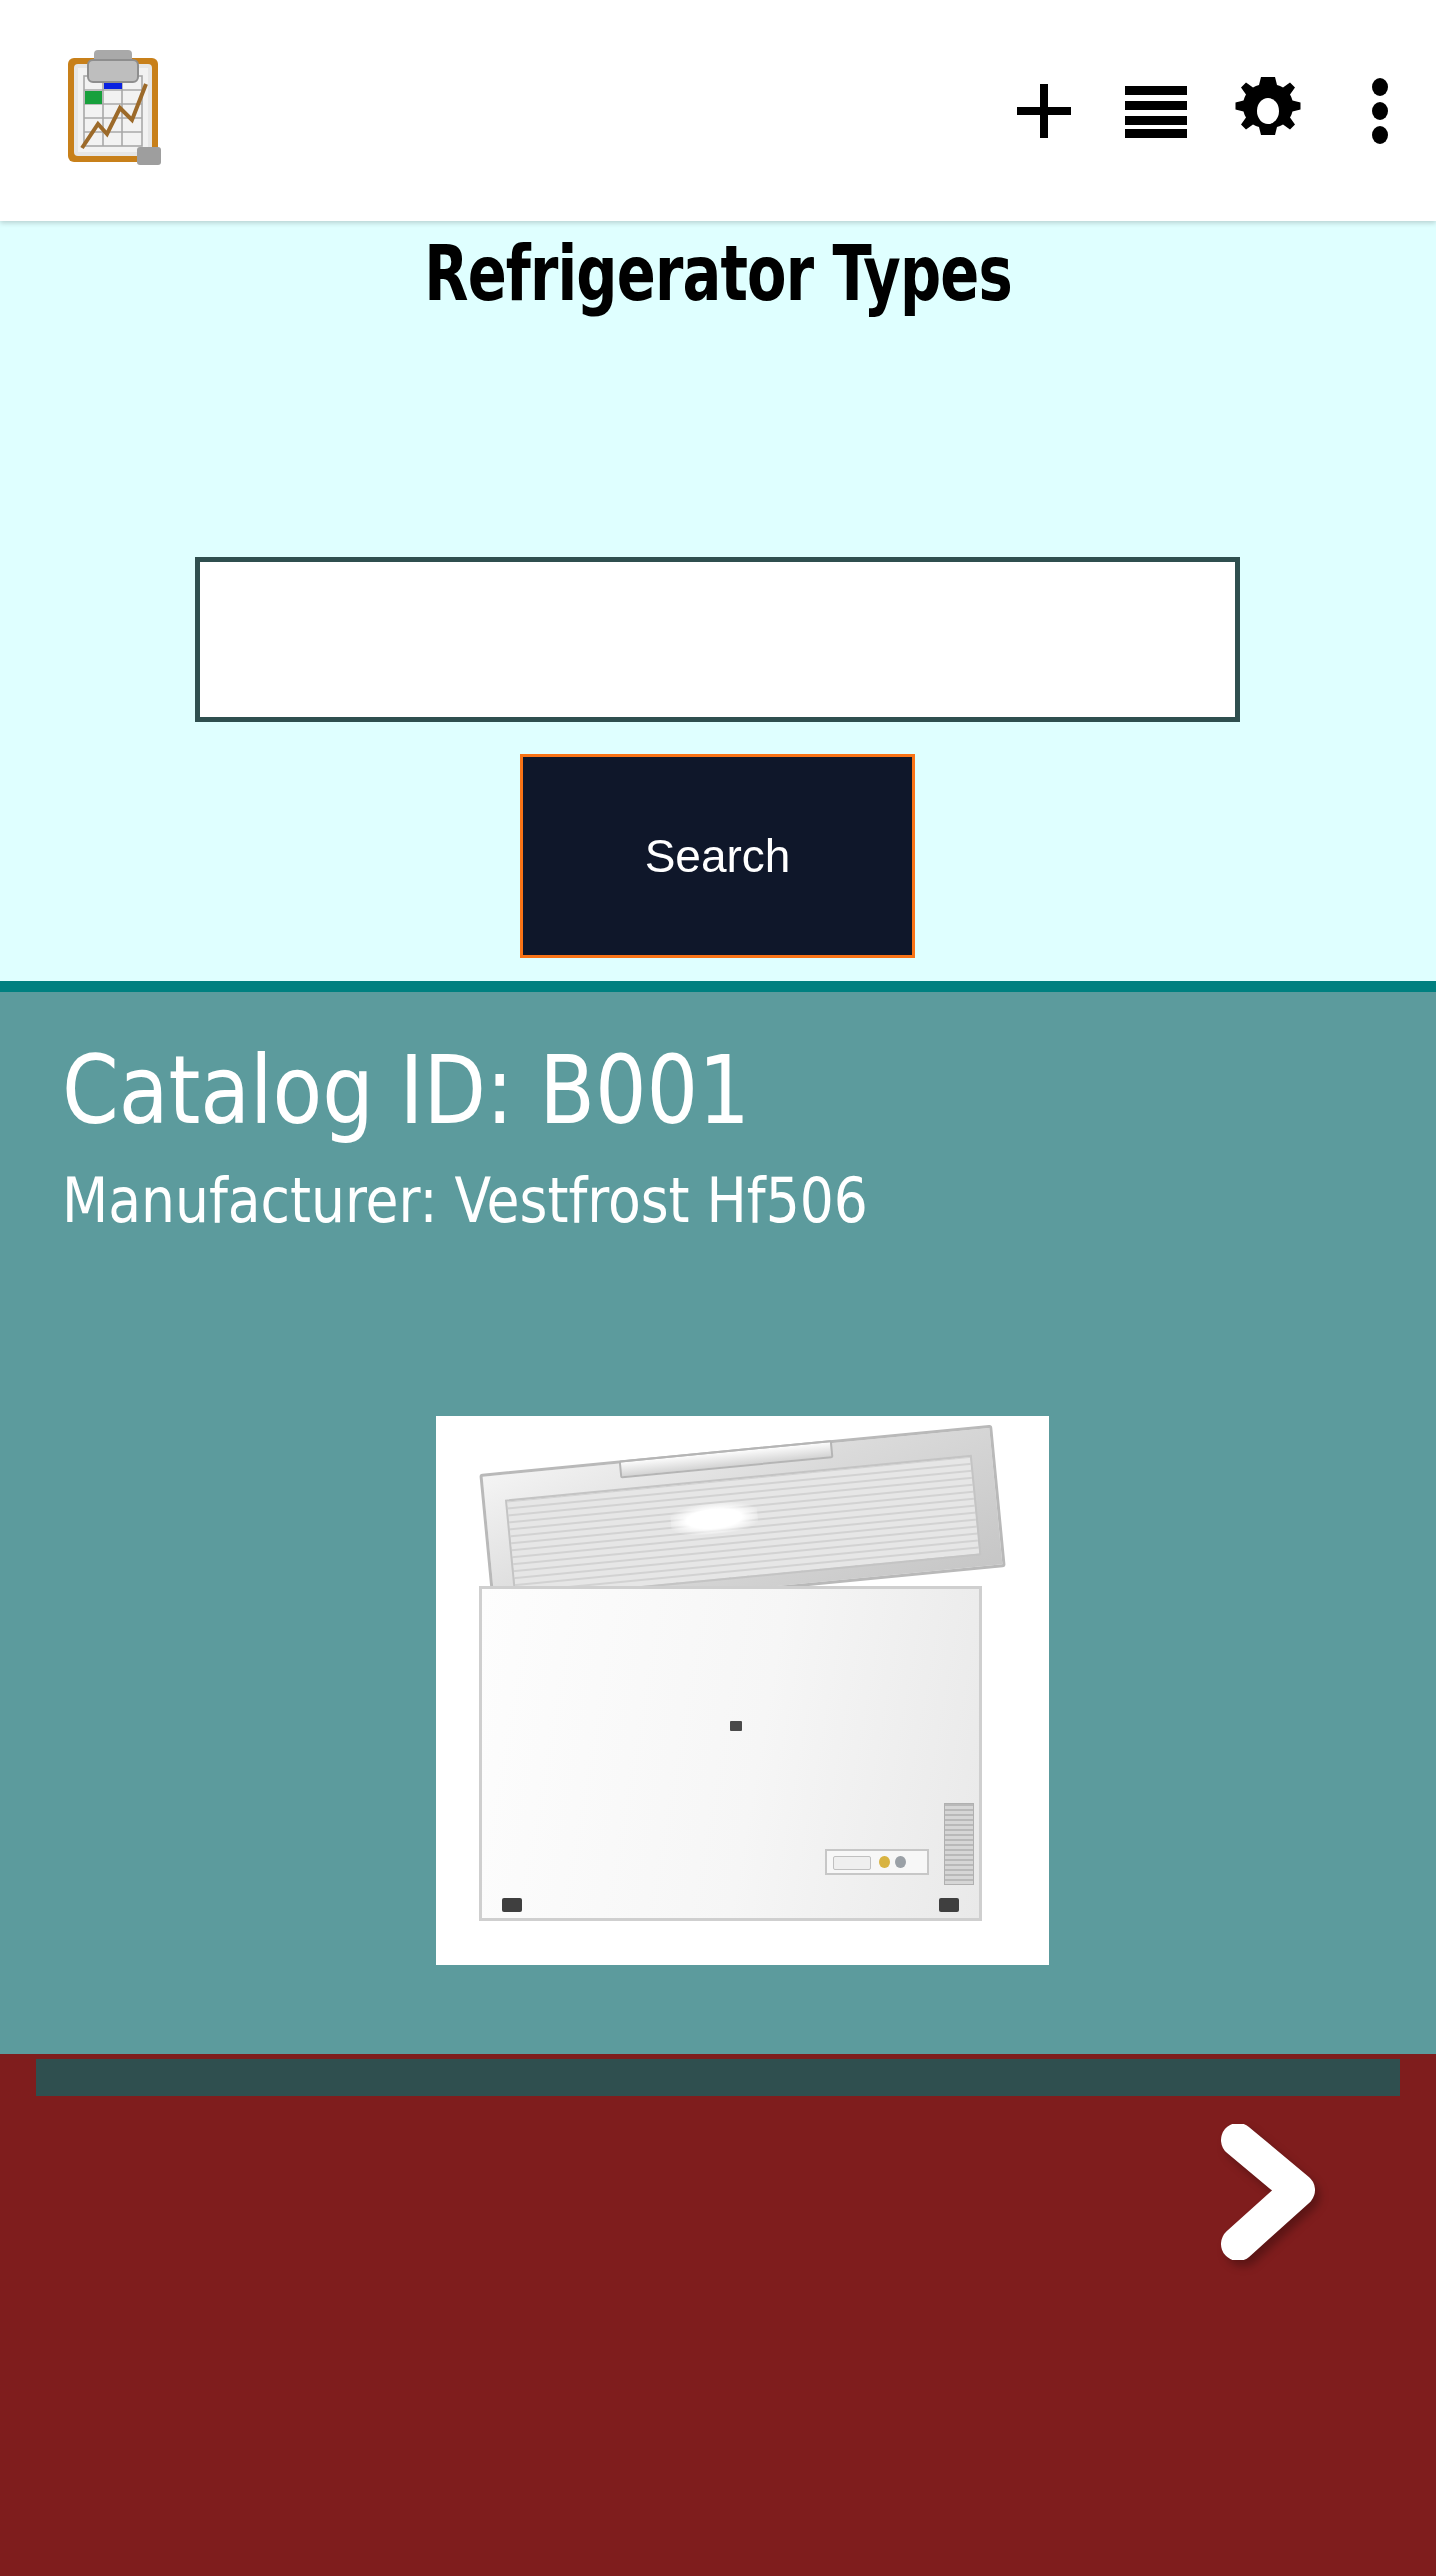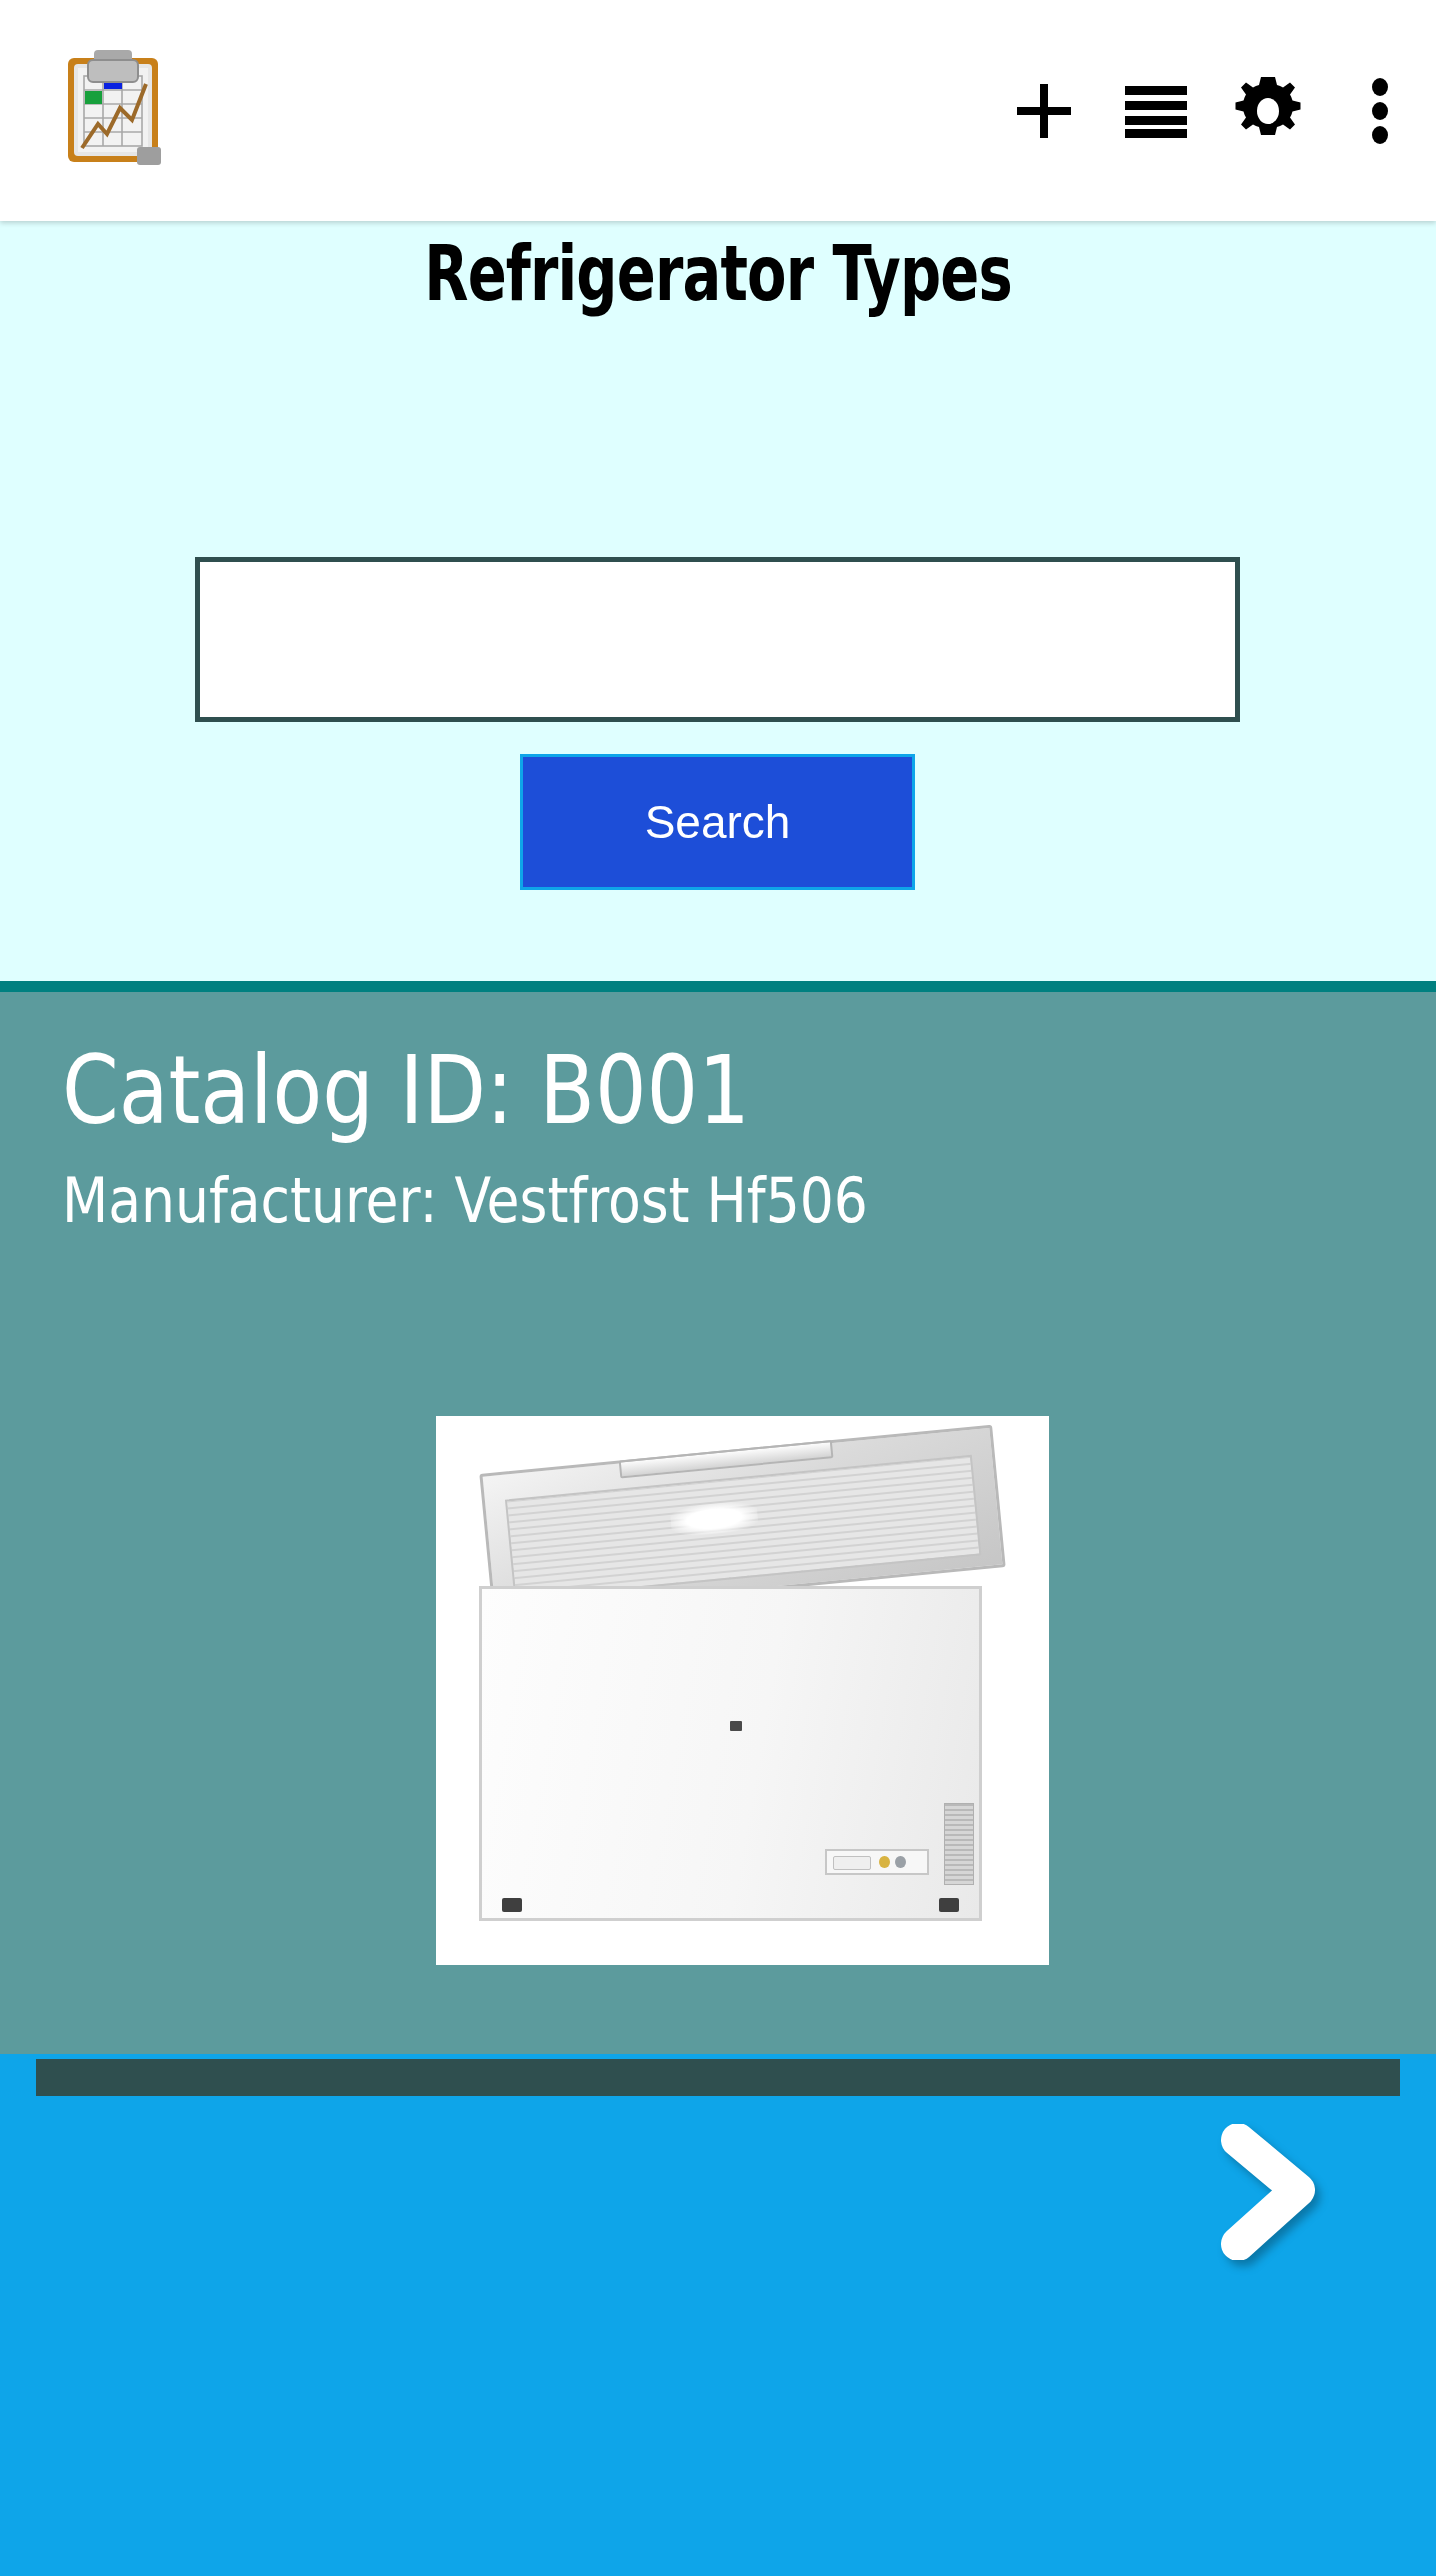--- a/index.html
+++ b/index.html
@@ -57,23 +57,23 @@
     background:#FFFFFF;
     border:5px solid #2F4F4F;
     box-sizing:border-box;
     font-size:40px;
     font-family:"Liberation Sans", sans-serif;
     color:#000;
     padding:0 18px;
     outline:none;
   }
   .search-btn{
-    position:absolute;left:520px;top:533px;width:395px;height:136px;
-    background:#1d4ed8;
-    border:3px solid #0ea5e9;
+    position:absolute;left:520px;top:533px;width:395px;height:204px;
+    background:#0f172a;
+    border:3px solid #f97316;
     box-sizing:border-box;
     color:#FFFFFF;
     font-size:46px;
     font-family:"Liberation Sans", sans-serif;
     cursor:pointer;
     padding:0;
   }
 
   .pager{
     position:absolute;left:0;top:744px;width:1436px;height:199px;
@@ -130,21 +130,21 @@
   }
 
   .section-rule{
     position:absolute;left:0;top:981px;width:1436px;height:11px;
     background:#008080;
   }
 
   
   .list{
     position:absolute;left:0;top:992px;width:1436px;height:1584px;
-    background:#0ea5e9;
+    background:#7f1d1d;
     overflow:hidden;
   }
   .list-item{
     position:relative;width:1436px;
     background:#5C9B9D;
   }
   .item-cid{
     position:absolute;left:62px;
     font-family:"Liberation Sans Narrow","DejaVu Sans Condensed","Liberation Sans",sans-serif;
     font-size:95px;

